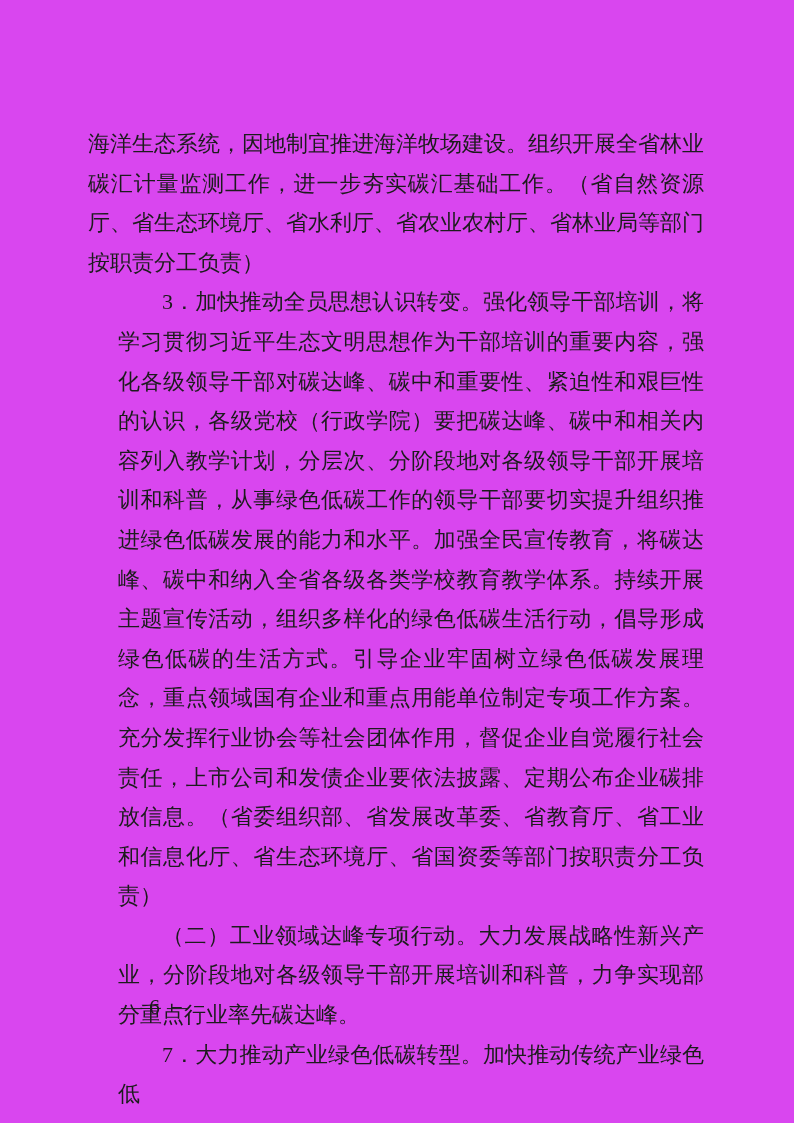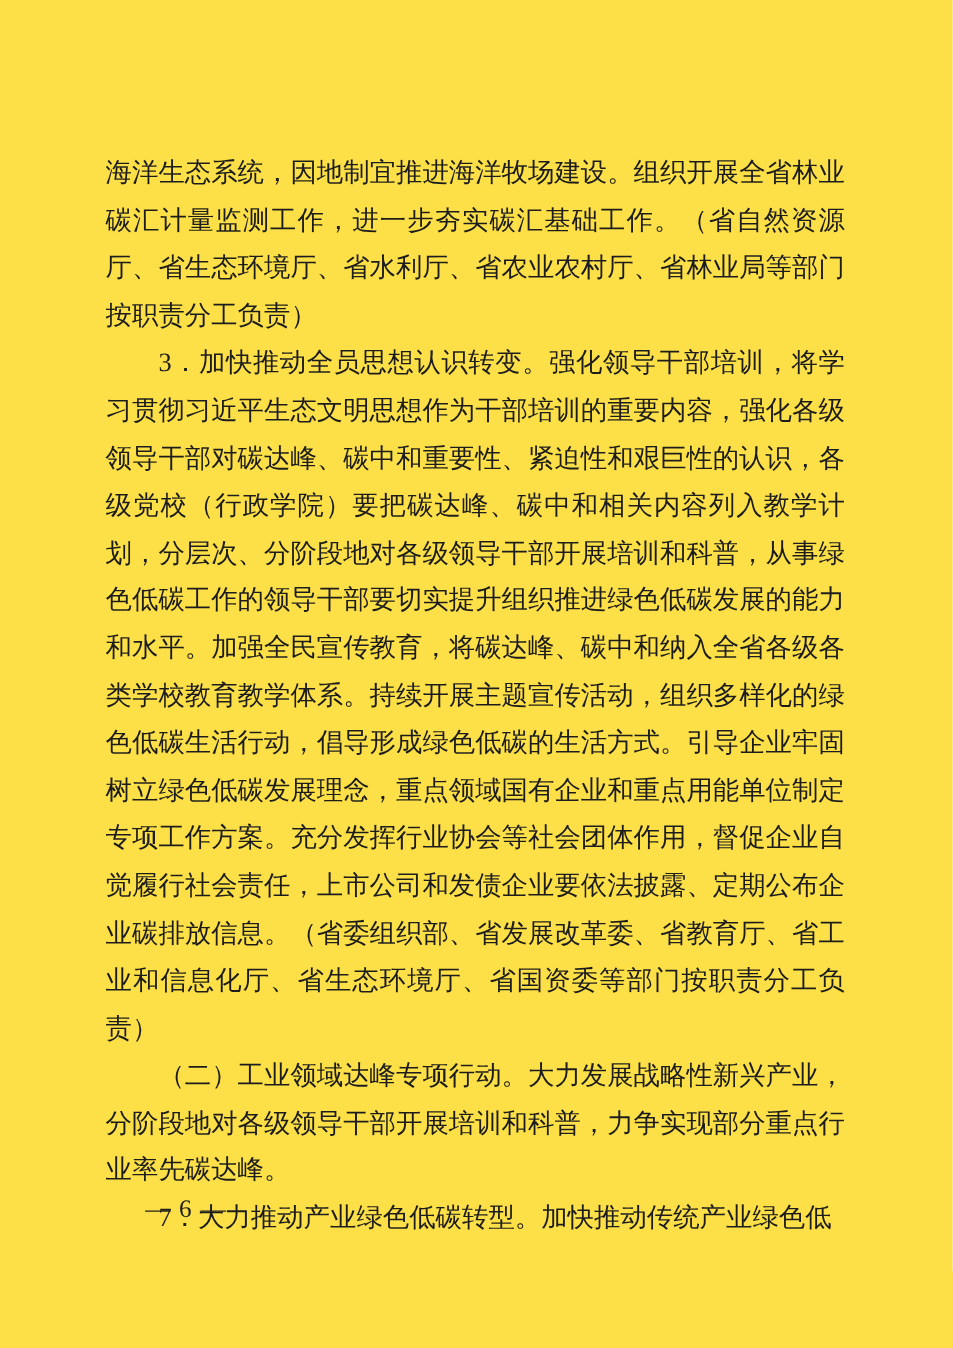--- a/index.html
+++ b/index.html
@@ -8,21 +8,21 @@
     background: #ffffff;
   }
   body {
     width: 794px;
     height: 1123px;
   }
   .page {
     position: relative;
     width: 794px;
     height: 1123px;
-    background: #fde047;
+    background: #d946ef;
     overflow: hidden;
     font-family: "Liberation Serif", "DejaVu Serif", serif;
   }
   .content {
     position: absolute;
     left: 88px;
     top: 124px;
     width: 616px;
     color: #1c1c1c;
     font-size: 22px;
@@ -30,20 +30,21 @@
     text-align: justify;
     text-justify: inter-ideograph;
     word-break: break-all;
   }
   .content p {
     margin: 0;
     padding: 0;
   }
   .content p.indent {
     text-indent: 2em;
+    margin-left: 30px;
   }
   .page-footer {
     position: absolute;
     left: 121px;
     top: 995px;
     font-size: 21px;
     color: #1c1c1c;
     letter-spacing: 1px;
   }
 </style>

